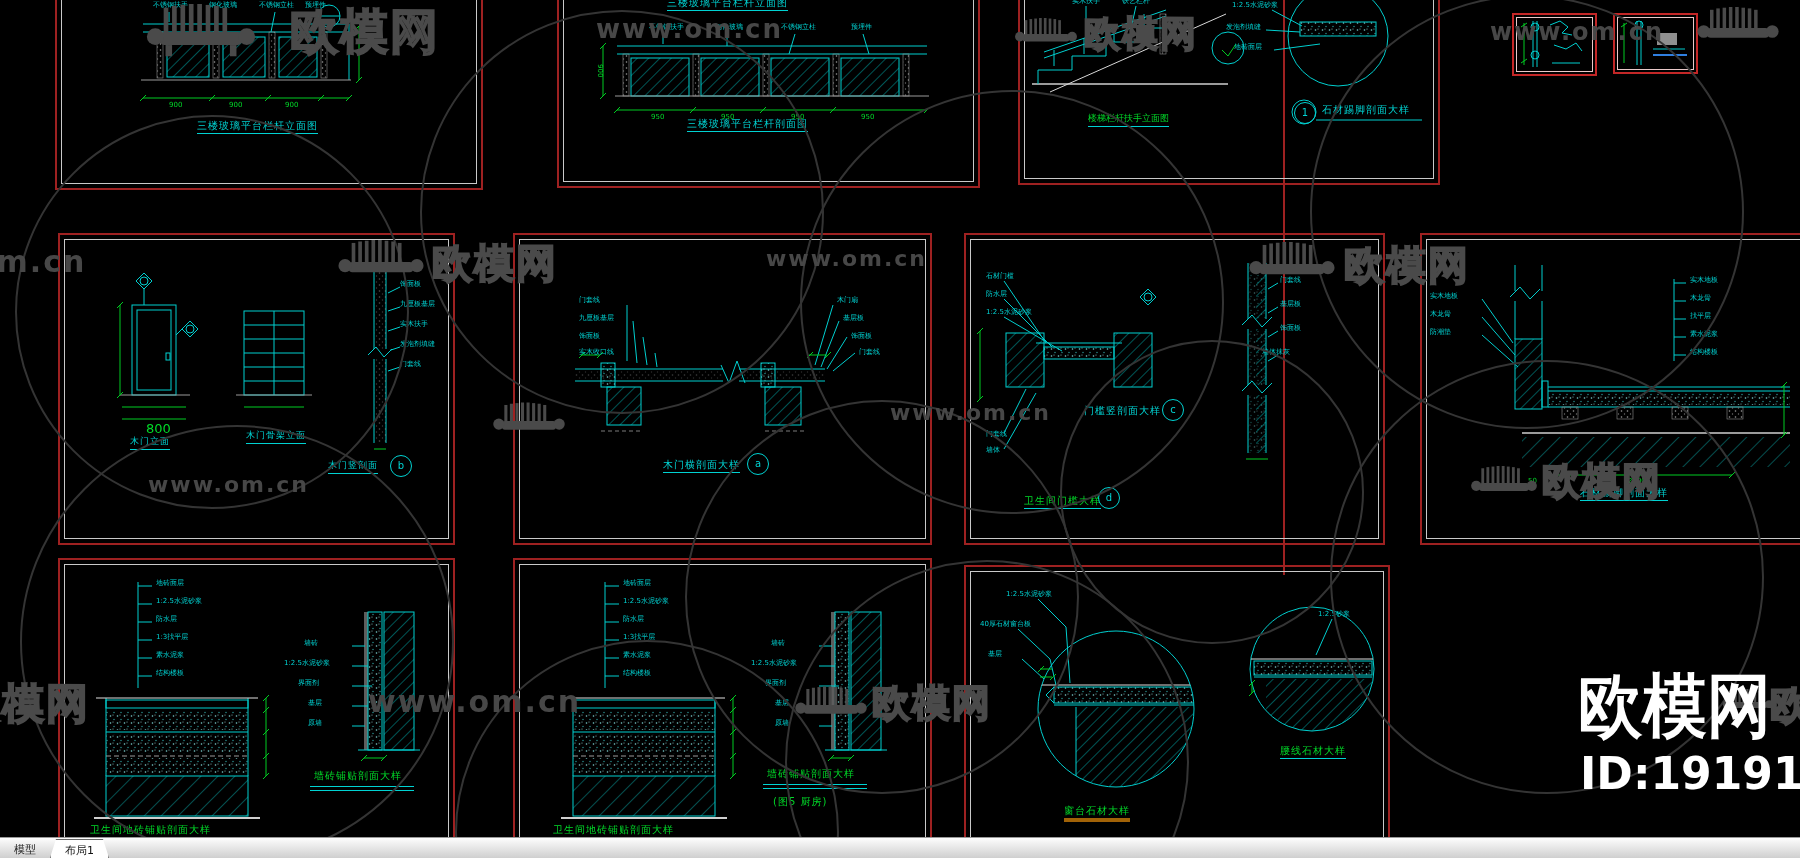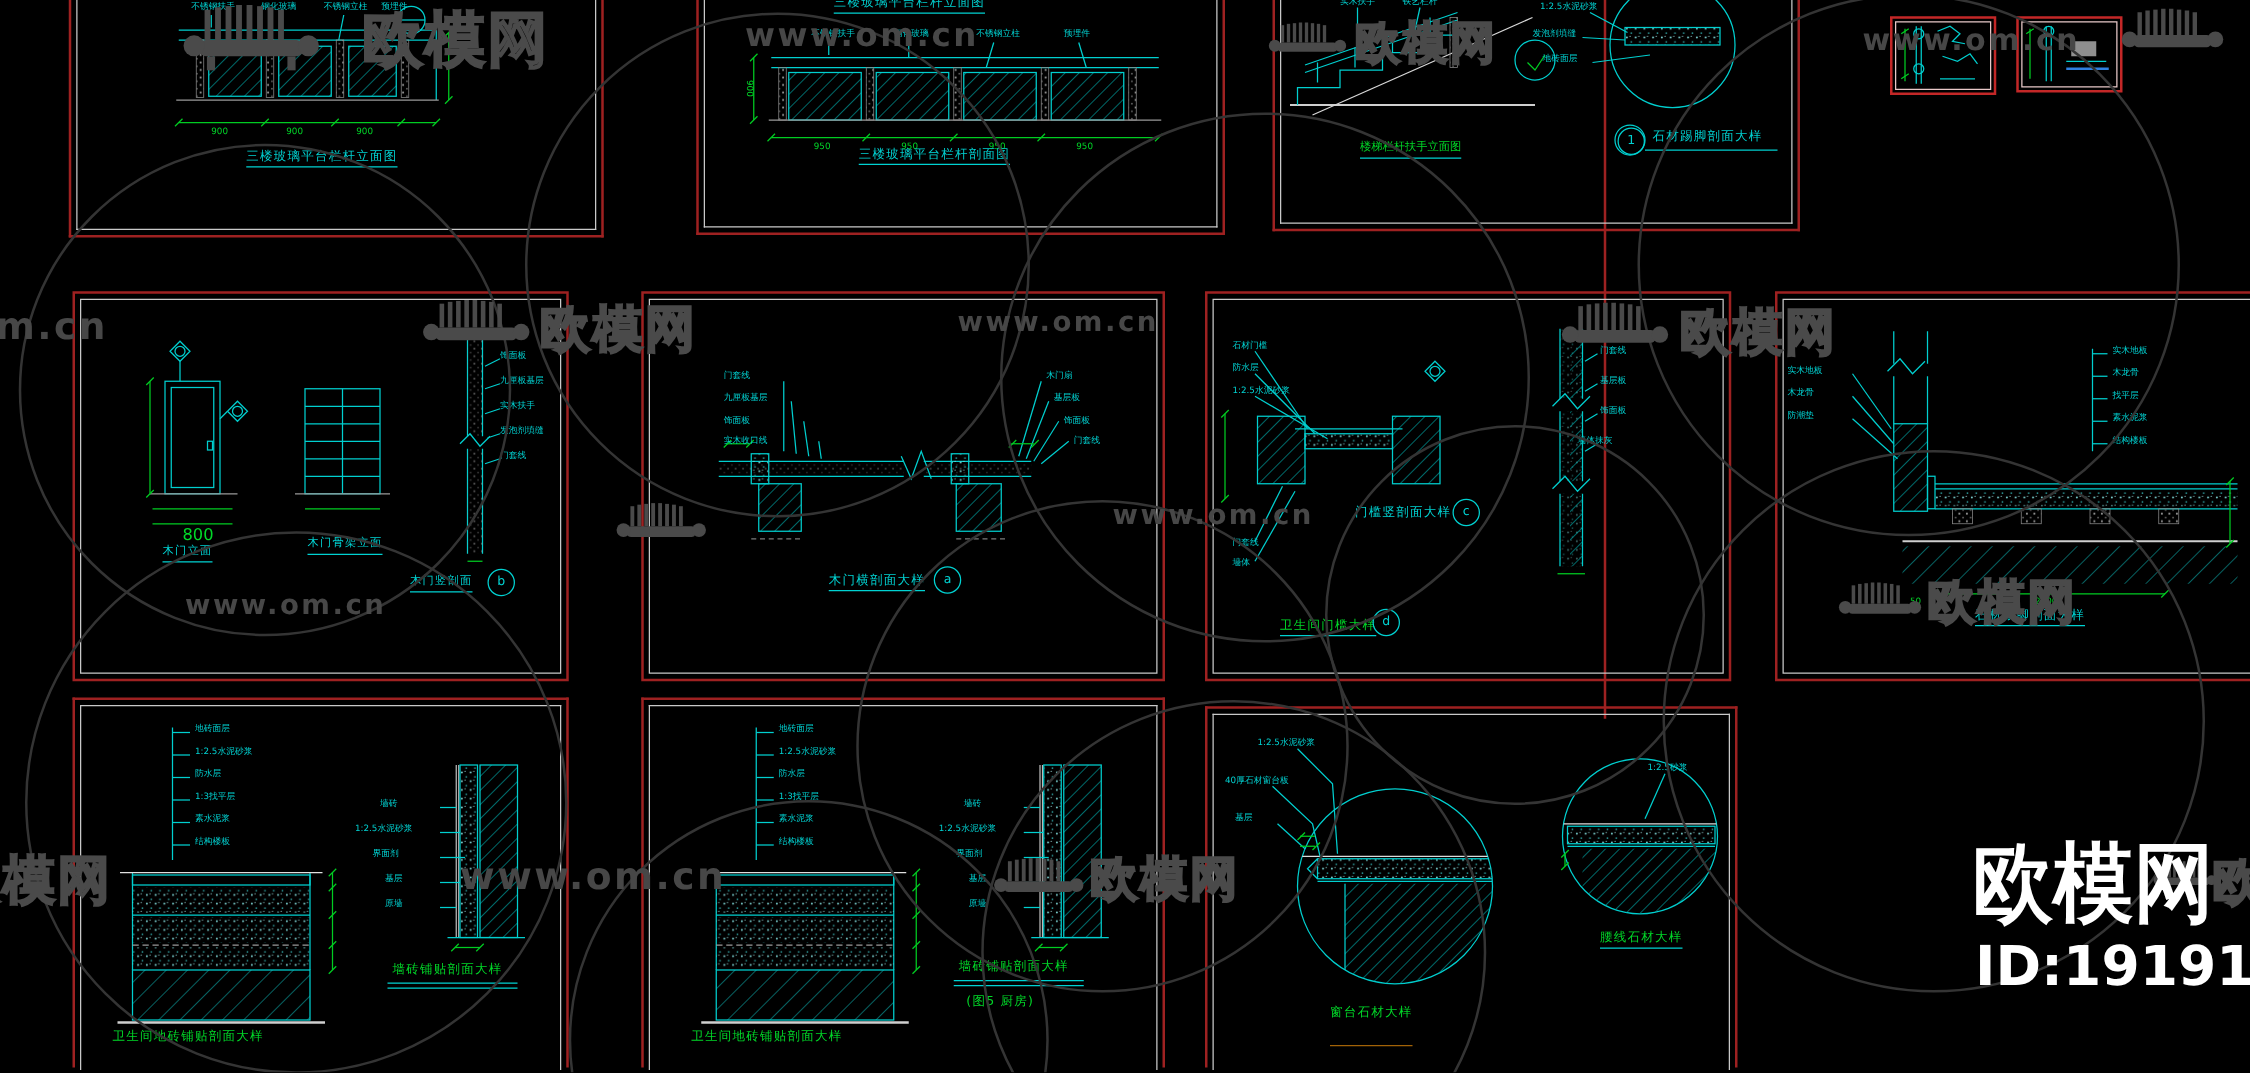--- a/index.html
+++ b/index.html
@@ -778,22 +778,26 @@
       <polyline points="366,52 350,88" stroke="#00cfcf" fill="none"></polyline>
       <g stroke="#00cc22" stroke-width="1">
         <line x1="286" y1="116" x2="286" y2="126"></line>
           <line x1="283" y1="119" x2="289" y2="113"></line>
           <line x1="283" y1="129" x2="289" y2="123"></line>
       </g>
     </svg>
     <span class="lbl" style="left:40px;top:24px;font-size:7px">1:2.5水泥砂浆</span>
     <span class="lbl" style="left:14px;top:54px;font-size:7px">40厚石材窗台板</span>
     <span class="lbl" style="left:22px;top:84px;font-size:7px">基层</span>
-    <span class="lbl g t" style="left:98px;top:238px;border-bottom:1px solid #a16207;padding-bottom:20px">窗台石材大样</span>
+    <span class="lbl g t" style="left:98px;top:238px;border-bottom:4px solid #a16207;padding-bottom:2px">窗台石材大样</span>
     <span class="lbl" style="left:352px;top:44px;font-size:7px">1:2.5砂浆</span>
     <span class="lbl g t" style="left:314px;top:178px;border-bottom:1px solid #00d2d2;padding-bottom:2px">腰线石材大样</span>
   </div>
 
   <div id="brand-name">欧模网</div>
   <div id="brand-id">ID:1919135</div>
 
+  <div id="tabbar">
+    <div class="tab inactive">模型</div>
+    <div class="tab active">布局1</div>
+  </div>
 
 </div>
 
 </body></html>

